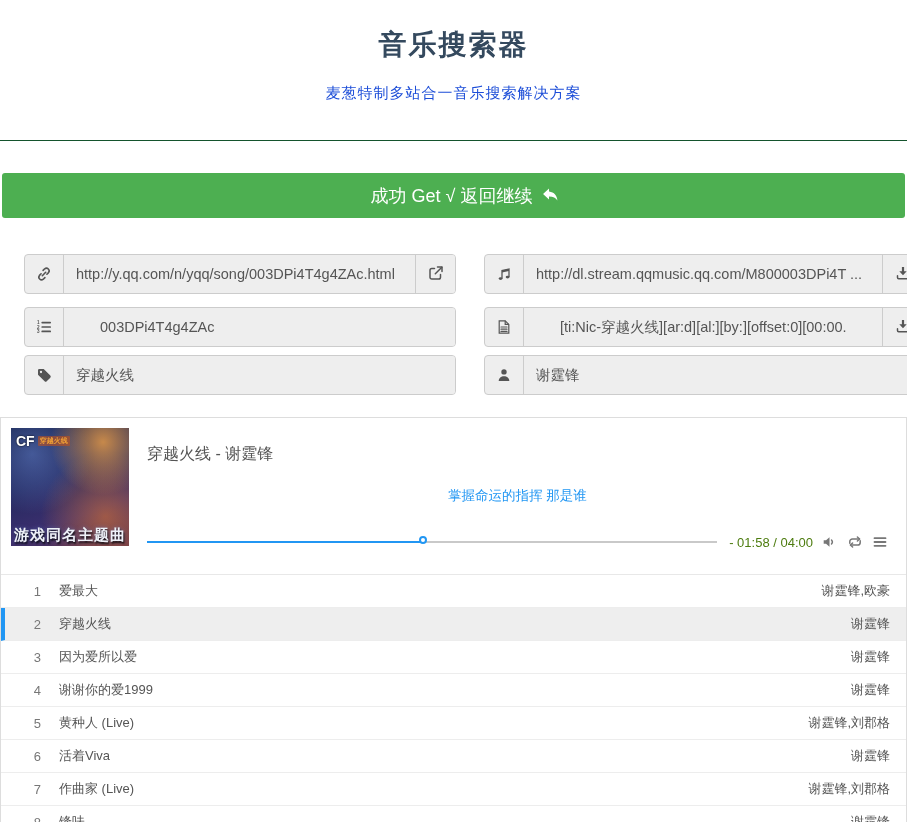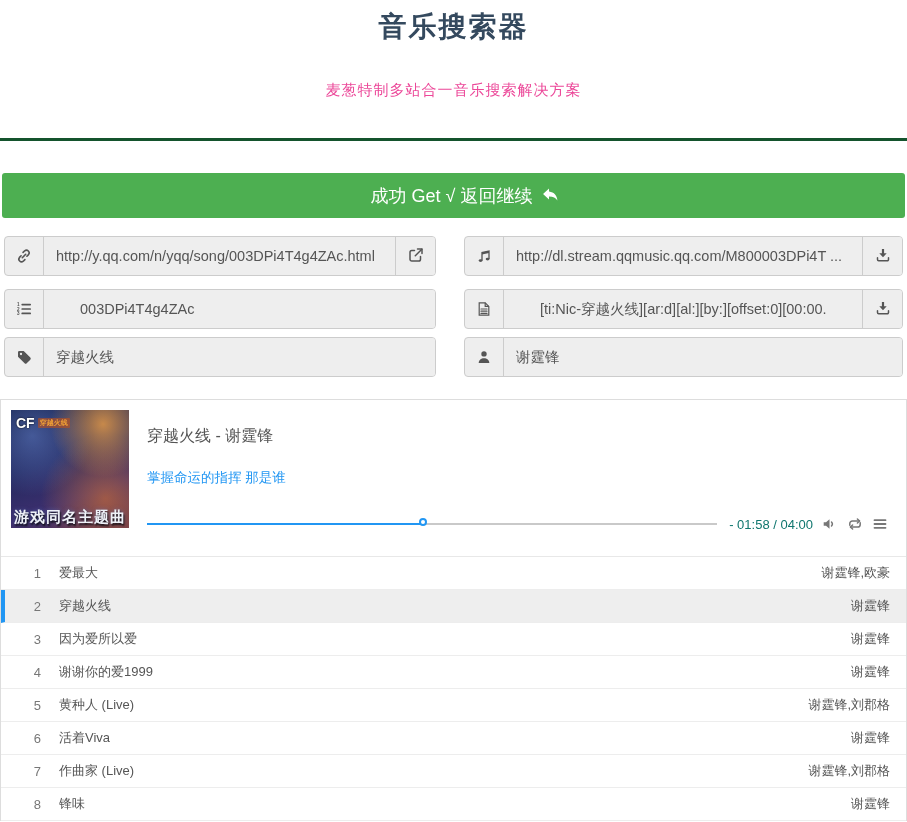--- a/index.html
+++ b/index.html
@@ -4,35 +4,35 @@
 <style>
   * { box-sizing: border-box; }
   html,body { margin:0; padding:0; }
   body {
     width:907px; height:822px; overflow:hidden;
     background:#fff;
     font-family:"Liberation Sans", sans-serif;
     color:#555;
   }
   
-  .header { height:141px; text-align:center; padding-top:4px; border-bottom:3px solid #14532d; }
+  .header { height:141px; text-align:center; padding-top:22px; border-bottom:1px solid #14532d; }
   .page-title { margin:4px 0 0; font-size:28px; font-weight:bold; color:#34495e; letter-spacing:2px; }
-  .page-subtitle { margin-top:35px; font-size:15px; color:#ec4899; letter-spacing:1px; }
+  .page-subtitle { margin-top:20px; font-size:15px; color:#1d4ed8; letter-spacing:1px; }
 
   
   .alert {
     margin:32px 2px 0; height:45px; border-radius:3px;
     background:var(--success,#4daf51); color:#fff;
     display:flex; align-items:center; justify-content:center; gap:9px;
     font-size:18px; cursor:pointer; user-select:none;padding-left:24px;
   }
   .alert svg { display:block; }
 
   
-  .fields { margin-top:18px; padding-left:4px; display:grid; grid-template-columns:432px 439px; column-gap:28px; }
+  .fields { margin-top:36px; padding-left:24px; display:grid; grid-template-columns:432px 439px; column-gap:28px; }
   .group {
     display:flex; height:40px; border:1px solid #ccc; border-radius:4px;
     background:#eee; overflow:hidden;
   }
   .mb-lg { margin-bottom:13px; }
   .mb-sm { margin-bottom:8px;gap:24px; }
   .addon { flex:none; width:39px; display:flex; align-items:center; justify-content:center; border-right:1px solid #ccc; color:#555; }
   .group input {
     flex:1; min-width:0; border:none; outline:none; background:#eee;
     padding:0 12px; font-size:14.5px; color:#555; font-family:inherit;
@@ -56,29 +56,29 @@
   .album-logo { position:absolute; top:5px; left:5px; display:flex; align-items:center; gap:3px; }
   .album-logo .cf { color:#fff; font-size:14px; font-weight:bold; text-shadow:0 0 2px #000; }
   .album-logo .cf-txt { color:#f0a035; font-size:7px; font-weight:bold; background:rgba(200,80,20,.55); padding:0 2px; border-radius:1px; }
   .album-caption {
     position:absolute; bottom:1px; left:0; right:0; text-align:center;
     color:#eef1f8; font-size:15px; font-weight:bold; letter-spacing:1px; white-space:nowrap;
     text-shadow:1px 2px 2px rgba(0,0,0,.85), 0 0 4px rgba(90,120,200,.6);
   }
   .player-main { flex:1; min-width:0; padding:8px 8px 0 18px; display:flex; flex-direction:column; }
   .song-title { font-size:16px; color:#555; margin-top:8px; }
-  .lyric-line { margin-top:22px; text-align:left; font-size:13.5px; color:var(--accent,#2196f3); }
+  .lyric-line { margin-top:22px; text-align:center; font-size:13.5px; color:var(--accent,#2196f3); }
   .progress-row { display:flex; align-items:center; margin-top:29px; gap:8px; }
   .bar { flex:1; height:2px; background:#c9c9c9; position:relative; cursor:pointer; }
   .bar-fill { position:absolute; left:0; top:0; bottom:0; background:var(--accent,#2196f3); }
   .bar-handle {
     position:absolute; top:-5px; width:8px; height:8px; border:2px solid var(--accent,#2196f3);
     border-radius:50%; background:#fff; margin-left:-6px; cursor:pointer;
   }
-  .time { flex:none; font-size:13px; color:#0f766e; white-space:nowrap; margin-left:4px; }
+  .time { flex:none; font-size:13px; color:#4d7c0f; white-space:nowrap; margin-left:4px; }
   .picon { flex:none; color:#777; display:flex; cursor:pointer; }
 
   
   .playlist { margin-top:14px; border-top:1px solid #e8e8e8; }
   .row {
     height:33px; display:flex; align-items:center; padding:0 16px;
     border-bottom:1px solid #ededed; font-size:13px; cursor:pointer;
   }
   .row .num { flex:none; width:24px; text-align:right; color:#777; margin-right:18px; }
   .row .title { color:#555; white-space:nowrap; }

